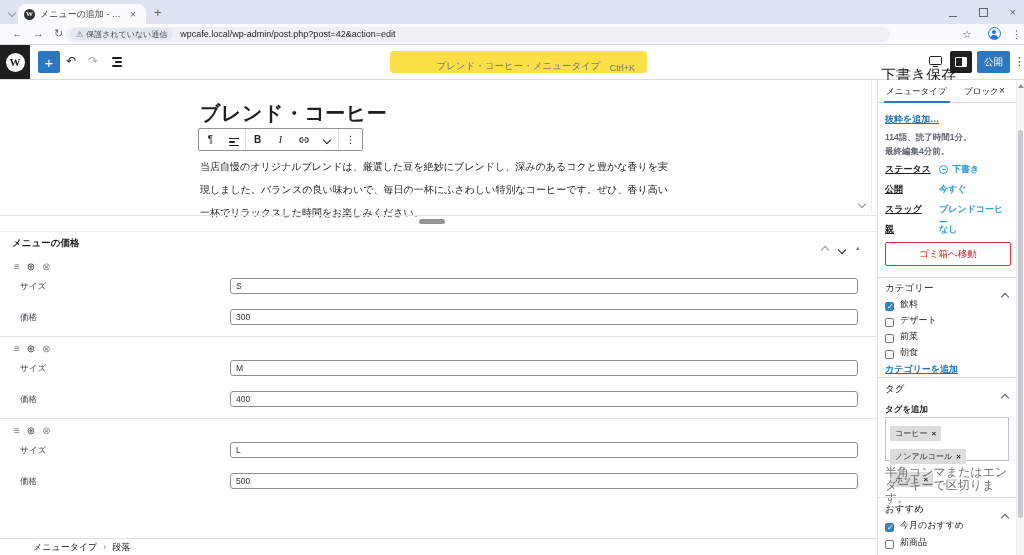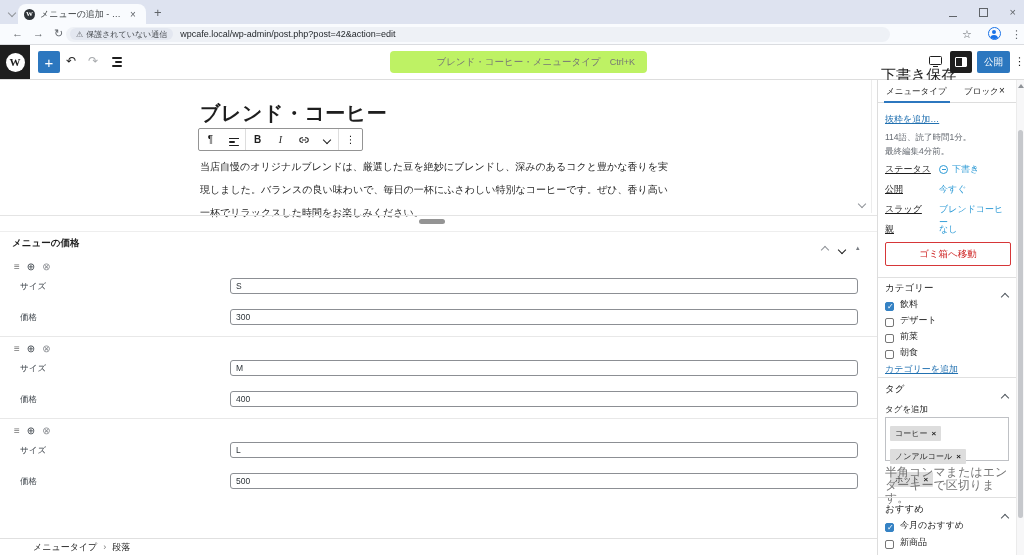--- a/index.html
+++ b/index.html
@@ -40,22 +40,22 @@
   .wpbar{position:absolute;left:0;top:45px;width:1024px;height:35px;background:#fff;border-bottom:1px solid #ddd;box-sizing:border-box;}
   .wplogo{position:absolute;left:0;top:0;width:30px;height:34px;background:#1e1e1e;display:flex;align-items:center;justify-content:center;}
   .wplogo .disc{width:19px;height:19px;border-radius:50%;background:#fff;color:#1e1e1e;display:flex;align-items:center;justify-content:center;
                 font-family:"Liberation Serif",serif;font-weight:bold;font-size:11px;}
   .inserter{position:absolute;left:38px;top:6px;width:22px;height:22px;background:#2c77bf;border-radius:2px;color:#fff;
             font-size:15px;display:flex;align-items:center;justify-content:center;}
   .undo{position:absolute;left:66px;top:9px;font-size:12px;color:#1e1e1e;}
   .redo{position:absolute;left:88px;top:9px;font-size:12px;color:#a7aaad;}
   .lvicon{position:absolute;left:112px;top:12px;}
   .lvicon span{display:block;height:1.5px;background:#1e1e1e;margin-bottom:2.5px;border-radius:1px;}
-  .cmdbar{position:absolute;left:390px;top:6px;width:257px;height:22px;background:#bef264;border-radius:4px;
-          display:flex;align-items:center;justify-content:center;}
+  .cmdbar{position:absolute;left:390px;top:6px;width:257px;height:22px;background:#fde047;border-radius:4px;
+          display:flex;align-items:flex-end;justify-content:center;}
   .cmdlabel{font-size:9.5px;color:#757575;}
   .cmdkey{position:absolute;right:12px;font-size:9px;color:#757575;}
   .savedraft{position:absolute;left:881px;top:21px;font-size:15px;color:#1e1e1e;}
   .monitor{position:absolute;left:929px;top:11px;width:13px;height:9px;border:1.4px solid #1e1e1e;border-radius:1.5px;box-sizing:border-box;}
   .monitor::after{content:"";position:absolute;left:3px;top:9px;width:5px;height:1.4px;background:#1e1e1e;}
   .paneltoggle{position:absolute;left:950px;top:6px;width:22px;height:22px;background:#1e1e1e;border-radius:2px;
                display:flex;align-items:center;justify-content:center;}
   .paneicon{width:12px;height:10px;border:1.2px solid #fff;border-radius:1px;position:relative;box-sizing:border-box;}
   .paneicon::after{content:"";position:absolute;right:0;top:0;bottom:0;width:4px;background:#fff;}
   .publish{position:absolute;left:977px;top:6px;width:33px;height:22px;background:#2c77bf;border-radius:2px;color:#fff;
@@ -100,21 +100,21 @@
 
   
   .sidebar{position:absolute;left:877px;top:80px;width:147px;height:475px;background:#fff;border-left:1px solid #ddd;box-sizing:border-box;}
   .sbtabs{position:absolute;left:0;top:0;width:147px;height:23px;border-bottom:1px solid #ddd;box-sizing:border-box;}
   .sbtab1{position:absolute;left:8px;top:6px;font-size:8.5px;color:#1e1e1e;}
   .sbtab1u{position:absolute;left:6px;top:21px;width:66px;height:2px;background:#2c77bf;}
   .sbtab2{position:absolute;left:86px;top:6px;font-size:8.5px;color:#1e1e1e;}
   .sbclose{position:absolute;left:121px;top:5px;font-size:10px;color:#1e1e1e;}
   .link{color:#2271b1;text-decoration:underline;font-size:9px;}
   .vlink{color:#2e9bd6;font-size:9px;}
-  .srow{position:absolute;left:7px;width:126px;font-size:9px;}
+  .srow{position:absolute;left:7px;width:126px;font-size:9px;font-weight:bold;}
   .info{color:#646970;font-size:8.5px;}
   .slabel{position:absolute;left:0;color:#1e1e1e;text-decoration:underline;}
   .sval{position:absolute;left:54px;display:flex;align-items:center;gap:4px;}
   .drafticon{width:9px;height:9px;border:1.1px solid #2e9bd6;border-radius:50%;position:relative;box-sizing:border-box;}
   .drafticon::after{content:"";position:absolute;left:1.5px;right:1.5px;top:3px;height:1.2px;background:#2e9bd6;}
   .trash{position:absolute;left:7px;top:162px;width:124px;height:22px;border:1px solid #d63638;border-radius:2px;background:#fff;
          color:#cc1818;font-size:9.5px;display:flex;align-items:center;justify-content:center;}
   .sdiv{position:absolute;left:0;width:139px;height:1px;background:#e0e0e0;}
   .phead{position:absolute;left:7px;font-size:9.5px;font-weight:normal;color:#1e1e1e;}
   .pchv{position:absolute;left:124px;}

